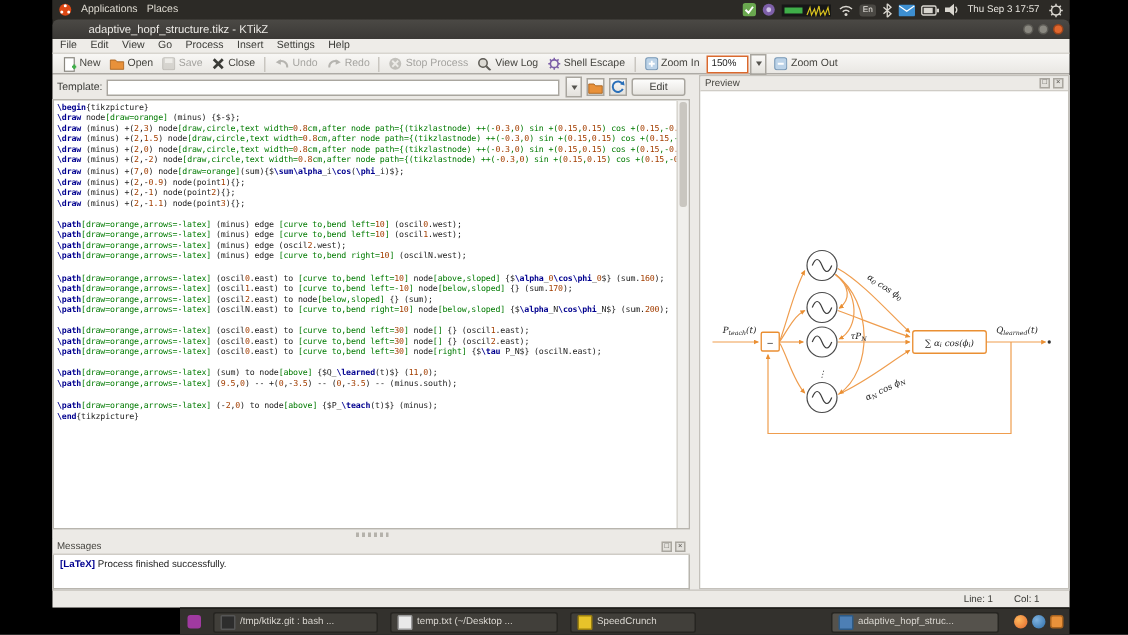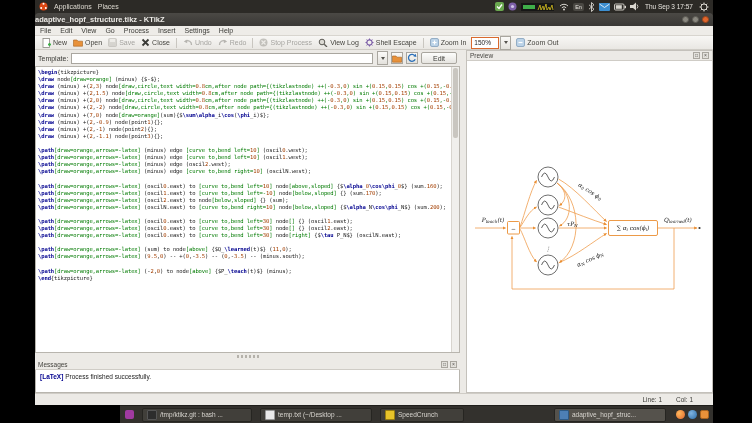--- a/index.html
+++ b/index.html
@@ -9,21 +9,21 @@
 
   
   .top-panel{height:13px;background:#2c2a26;display:flex;align-items:center;color:#dfdbd2;font-size:7px;}
   .top-panel .pmenu{margin-left:6px;cursor:default;}
   .tray{margin-left:auto;display:flex;align-items:center;gap:4px;margin-right:4px;}
   .tray svg{display:block}
   .en-badge{background:#4a4843;border-radius:2px;color:#e8e5df;font-size:5.5px;padding:0 2px;line-height:8px;height:8px;}
   .clock{font-size:6.5px;color:#e8e5df;margin:0 2px;}
 
   
-  .titlebar{height:13px;background:linear-gradient(#4b4945,#3a3835);color:#eceae6;font-size:7.5px;font-weight:bold;display:flex;align-items:center;padding-left:0;position:relative;border-top-left-radius:4px;border-top-right-radius:4px;}
+  .titlebar{height:13px;background:linear-gradient(#4b4945,#3a3835);color:#eceae6;font-size:7.5px;font-weight:normal;display:flex;align-items:center;padding-left:24px;position:relative;border-top-left-radius:4px;border-top-right-radius:4px;}
   .winbtns{position:absolute;right:4px;top:3px;display:flex;gap:3px;}
   .wbtn{width:7px;height:7px;border-radius:50%;background:#8a8880;border:1px solid #5d5b55;box-sizing:border-box;}
   .wbtn.close{background:#e0662d;border-color:#9c451c;}
   .menubar{height:10px;background:#eeece8;border-bottom:1px solid #d8d5cf;display:flex;align-items:center;gap:9px;padding-left:5px;font-size:7px;color:#3b3b37;box-sizing:border-box;}
   .toolbar{height:14px;background:linear-gradient(#f8f7f5,#e9e7e3);border-bottom:1px solid #cfccc6;display:flex;align-items:center;font-size:7px;color:#45443f;padding-left:4px;box-sizing:border-box;}
   .tbtn{display:flex;align-items:center;gap:2px;margin:0 3px;white-space:nowrap;}
   .tbtn svg{display:block}
   .tbtn.disabled{opacity:.45;}
   .tsep{width:1px;height:10px;background:#c9c6c0;margin:0 3px;}
   .zoom-combo{display:flex;align-items:center;margin:0 2px;}

